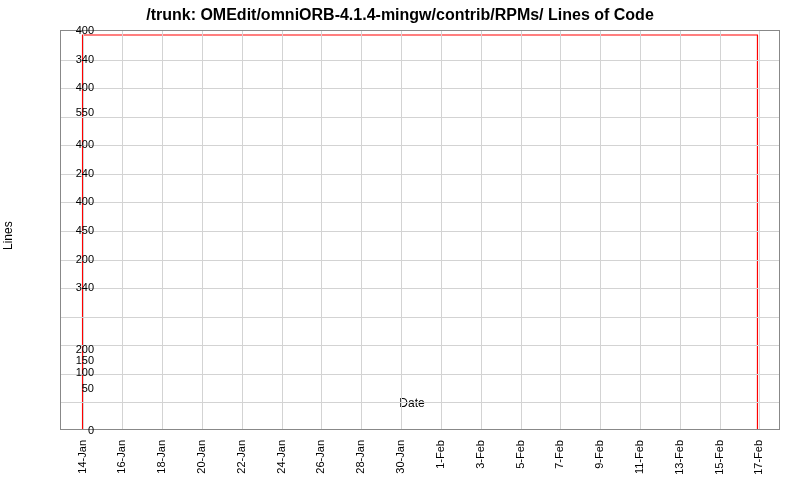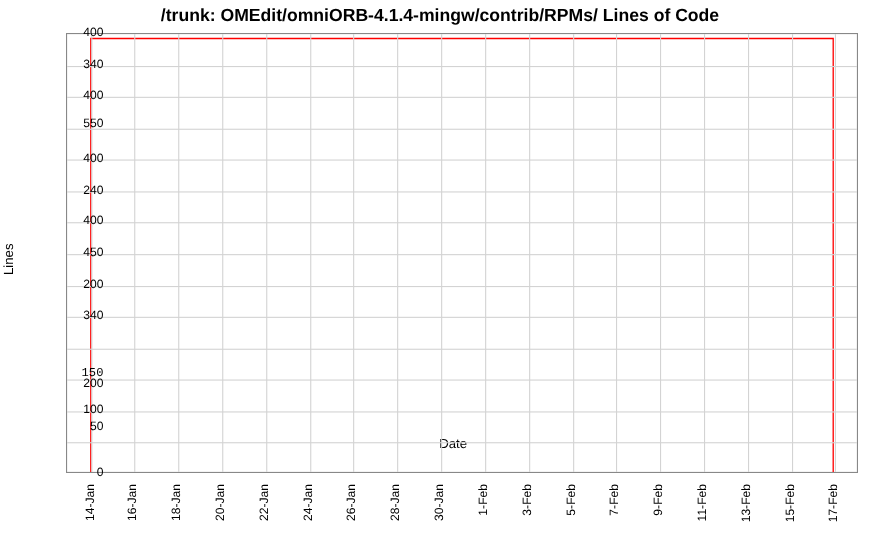--- a/index.html
+++ b/index.html
@@ -142,21 +142,21 @@
       <div class="vgrid" style="left: 539.153px;"></div>
       <div class="vgrid" style="left: 578.965px;"></div>
       <div class="vgrid" style="left: 618.776px;"></div>
       <div class="vgrid" style="left: 658.588px;"></div>
       <div class="vgrid" style="left: 698.4px;"></div>
     </div>
 
 <div class="ytick" style="top: 430px;">0</div>
     <div class="ytick" style="top: 388px;">50</div>
     <div class="ytick" style="top: 372px;">100</div>
-    <div class="ytick" style="top: 340px; font-family: Liberation Mono, monospace;">150</div>
+    <div class="ytick" style="top: 360px;">150</div>
     <div class="ytick" style="top: 315.714px; margin-top: 33px;">200</div>
     <div class="ytick" style="top: 287.143px;">340</div>
     <div class="ytick" style="top: 258.571px;">200</div>
     <div class="ytick" style="top: 230px;">450</div>
     <div class="ytick" style="top: 201.429px;">400</div>
     <div class="ytick" style="top: 172.857px;">240</div>
     <div class="ytick" style="top: 144.286px;">400</div>
     <div class="ytick" style="top: 112px;">550</div>
     <div class="ytick" style="top: 87.1429px;">400</div>
     <div class="ytick" style="top: 58.5714px;">340</div>

